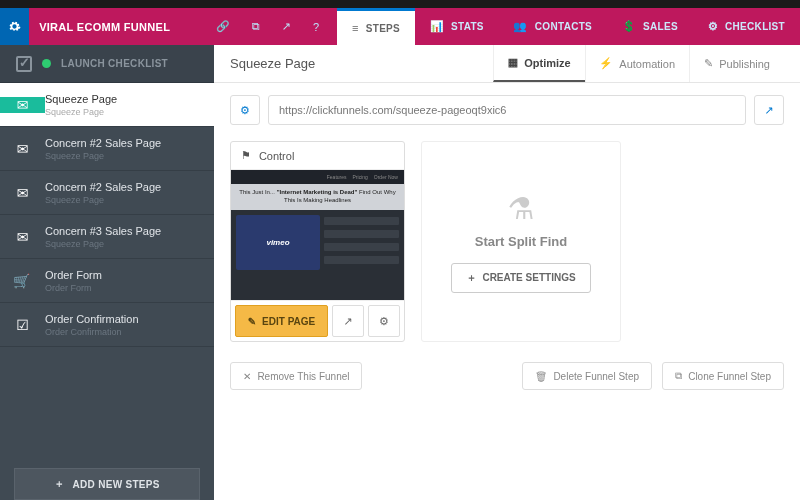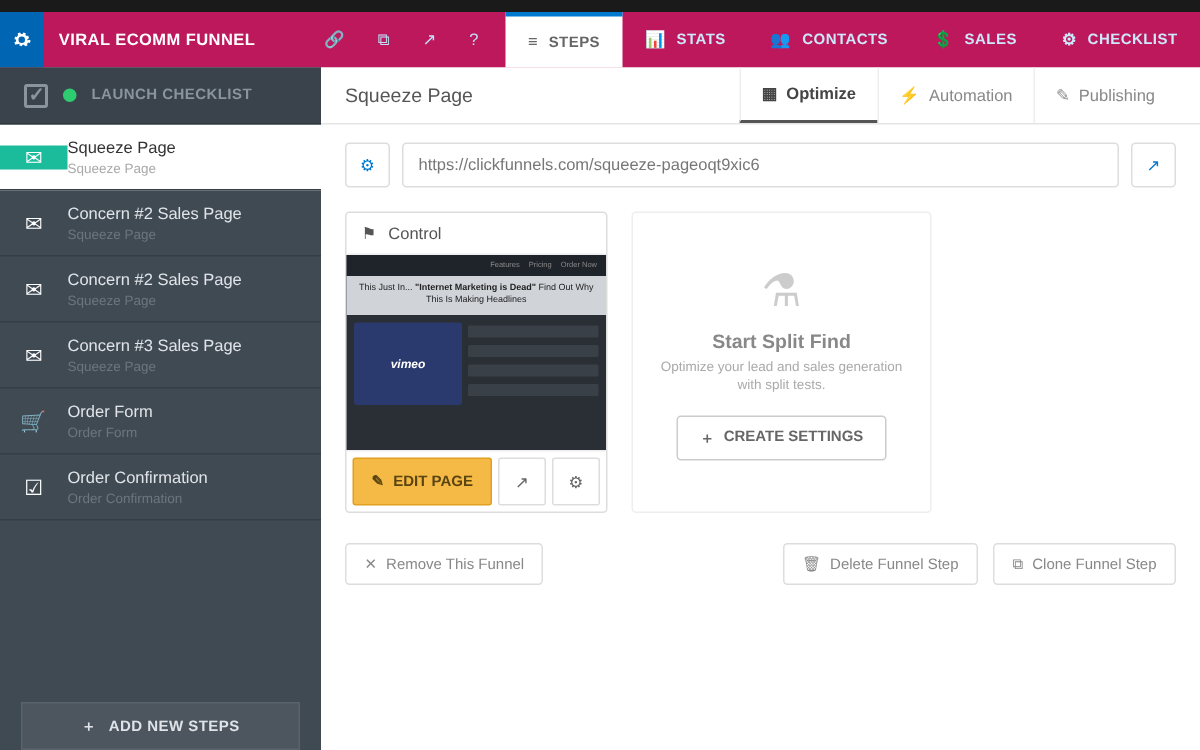--- a/index.html
+++ b/index.html
@@ -47,21 +47,21 @@
 .url-open{width:30px;height:30px;border:1px solid #ddd;border-radius:3px;display:flex;align-items:center;justify-content:center;color:#0079d0;cursor:pointer}
 .cards{padding:4px 16px;display:flex;gap:16px}
 .card{width:175px;border:1px solid #ddd;border-radius:3px;background:#fff}
 .card-hdr{height:28px;border-bottom:1px solid #eee;display:flex;align-items:center;padding:0 10px;gap:8px;font-size:11px;color:#555}
 .thumb{height:130px;background:#2a2f36;position:relative;overflow:hidden}
 .thumb-top{height:14px;background:#1f232a;display:flex;align-items:center;justify-content:flex-end;gap:6px;padding:0 6px}
 .thumb-top span{font-size:5px;color:#888}
 .thumb-hero{background:#d0d3d8;color:#222;text-align:center;padding:5px 8px;font-size:6px;line-height:1.3}
 .thumb-hero b{font-weight:700}
 .thumb-body{display:flex;gap:4px;padding:5px}
-.thumb-box{background:#2a3a6e;width:72px;height:55px;border-radius:2px;display:flex;align-items:center;justify-content:center;color:#fff;font-size:8px;font-style:italic;font-weight:700}
+.thumb-box{background:#2a3a6e;width:84px;height:55px;border-radius:2px;display:flex;align-items:center;justify-content:center;color:#fff;font-size:8px;font-style:italic;font-weight:700}
 .thumb-lines{flex:1;display:flex;flex-direction:column;gap:5px;padding-top:2px}
 .thumb-lines div{height:8px;background:#3a4048;border-radius:1px}
 .card-actions{display:flex;border-top:1px solid #eee}
 .edit-btn{flex:1;height:32px;background:#f5b946;border:1px solid #e0a020;color:#5a4510;font-size:10px;font-weight:700;display:flex;align-items:center;justify-content:center;gap:6px;margin:4px;border-radius:2px;cursor:pointer}
 .act-ic{width:32px;height:32px;margin:4px 4px 4px 0;border:1px solid #ddd;border-radius:2px;display:flex;align-items:center;justify-content:center;color:#666;cursor:pointer}
 .split{width:200px;border:1px solid #eee;border-radius:3px;display:flex;flex-direction:column;align-items:center;justify-content:center;padding:18px;gap:4px}
 .flask{color:#ccc;font-size:30px;margin-bottom:4px}
 .split h3{font-size:13px;color:#888;font-weight:600}
 .split p{font-size:9px;color:#aaa;text-align:center;line-height:1.3}
 .create-var{margin-top:10px;height:30px;padding:0 14px;border:1px solid #ccc;border-radius:3px;background:#fff;color:#666;font-size:10px;font-weight:700;display:flex;align-items:center;gap:6px;cursor:pointer}
@@ -222,21 +222,20 @@
               <span>EDIT PAGE</span>
             </div>
           <div class="act-ic">↗</div>
           <div class="act-ic">⚙</div>
         </div>
       </div>
 
       <div class="split">
         <div class="flask">⚗</div>
         <h3>Start Split Find</h3>
-        <p>Optimize your lead and sales generation with split tests.</p>
         <div class="create-var">
             <span>＋</span>
             <span>CREATE SETTINGS</span>
           </div>
       </div>
     </div>
 
     <div class="footer">
       <div class="foot-btn">
           <span>✕</span>

